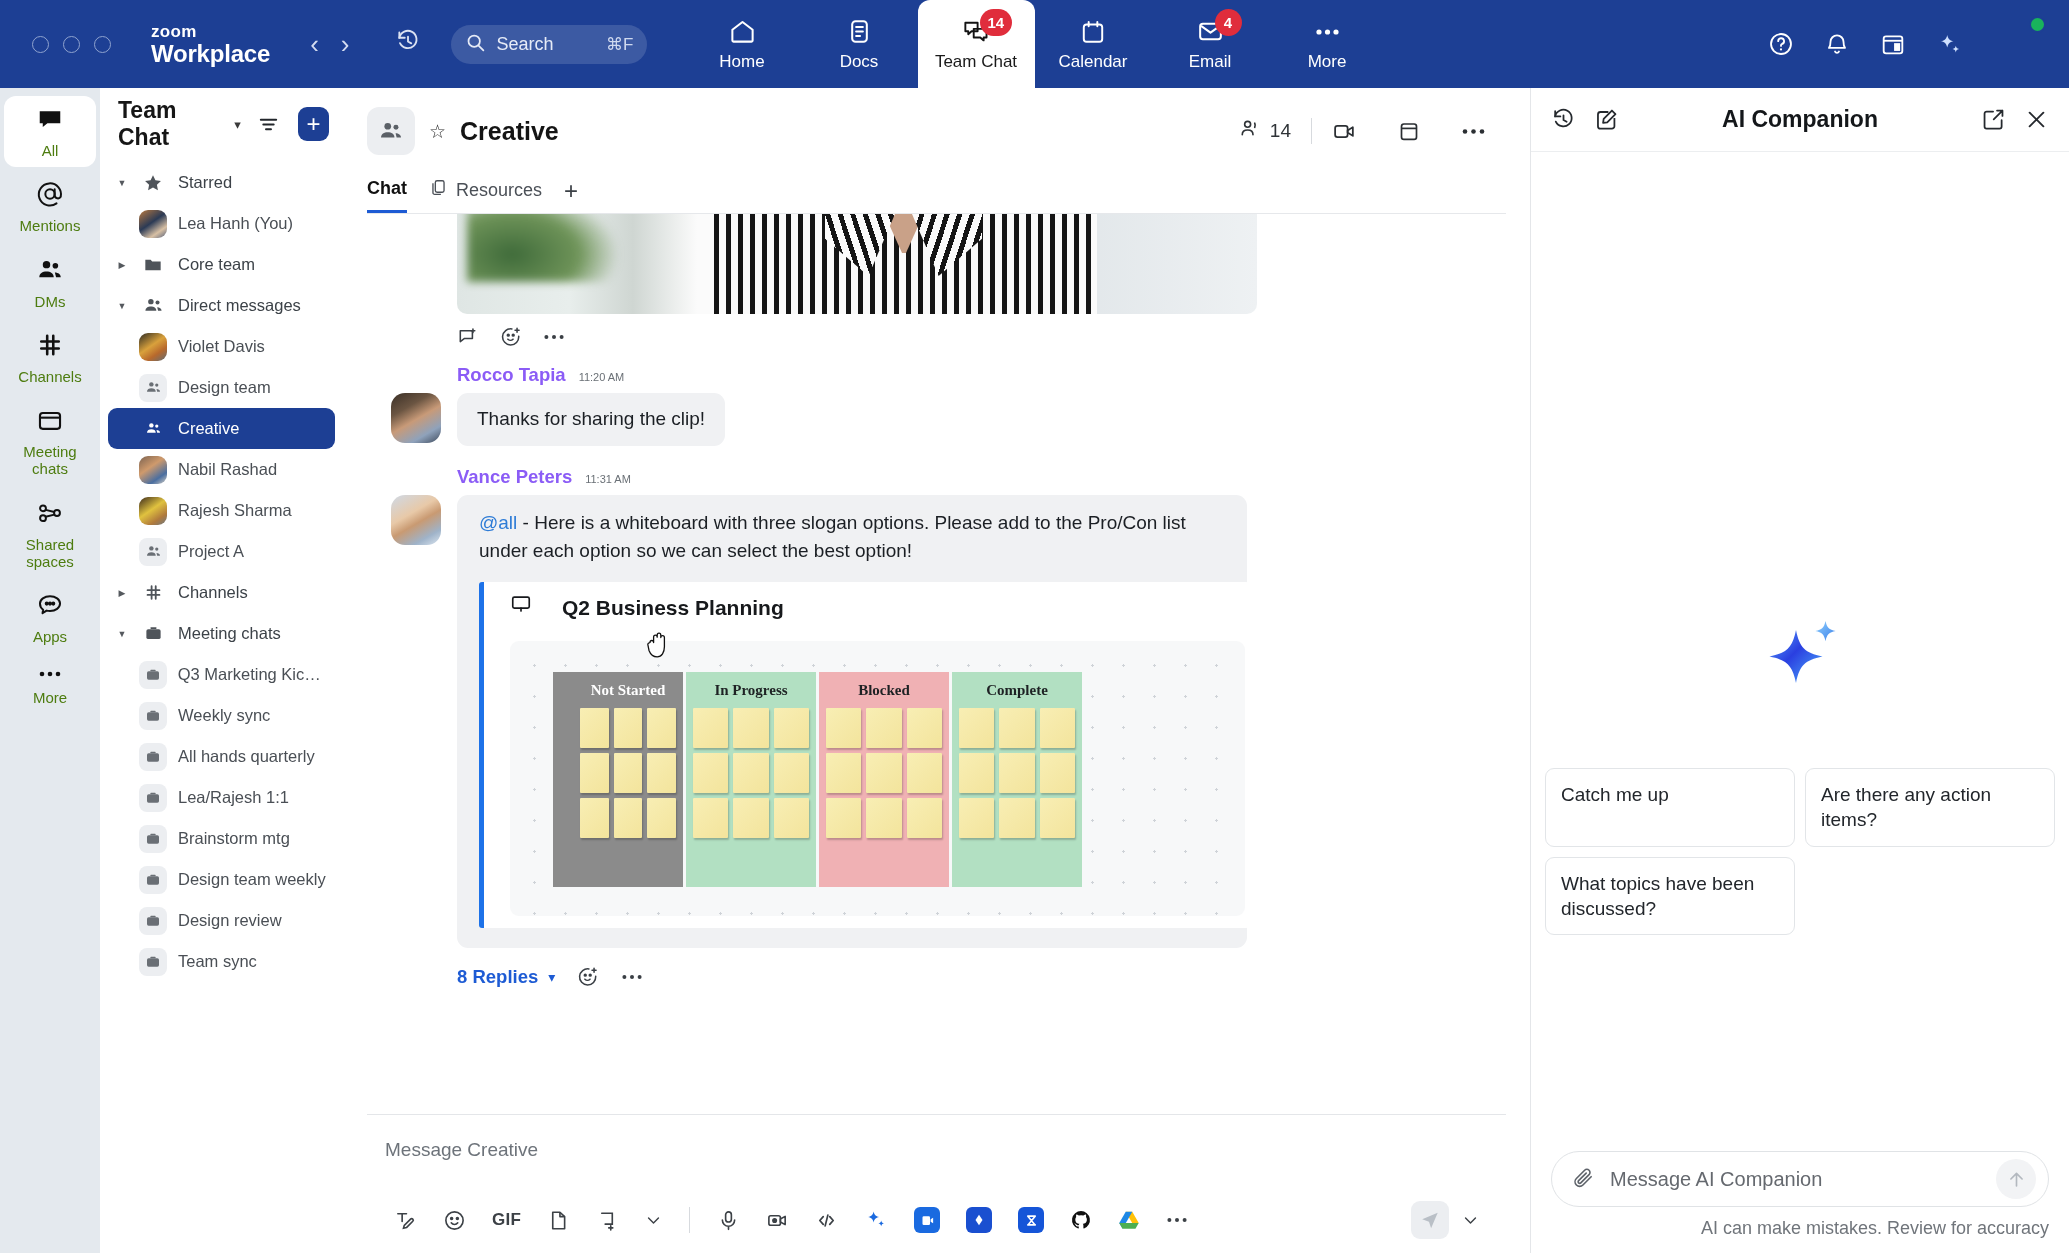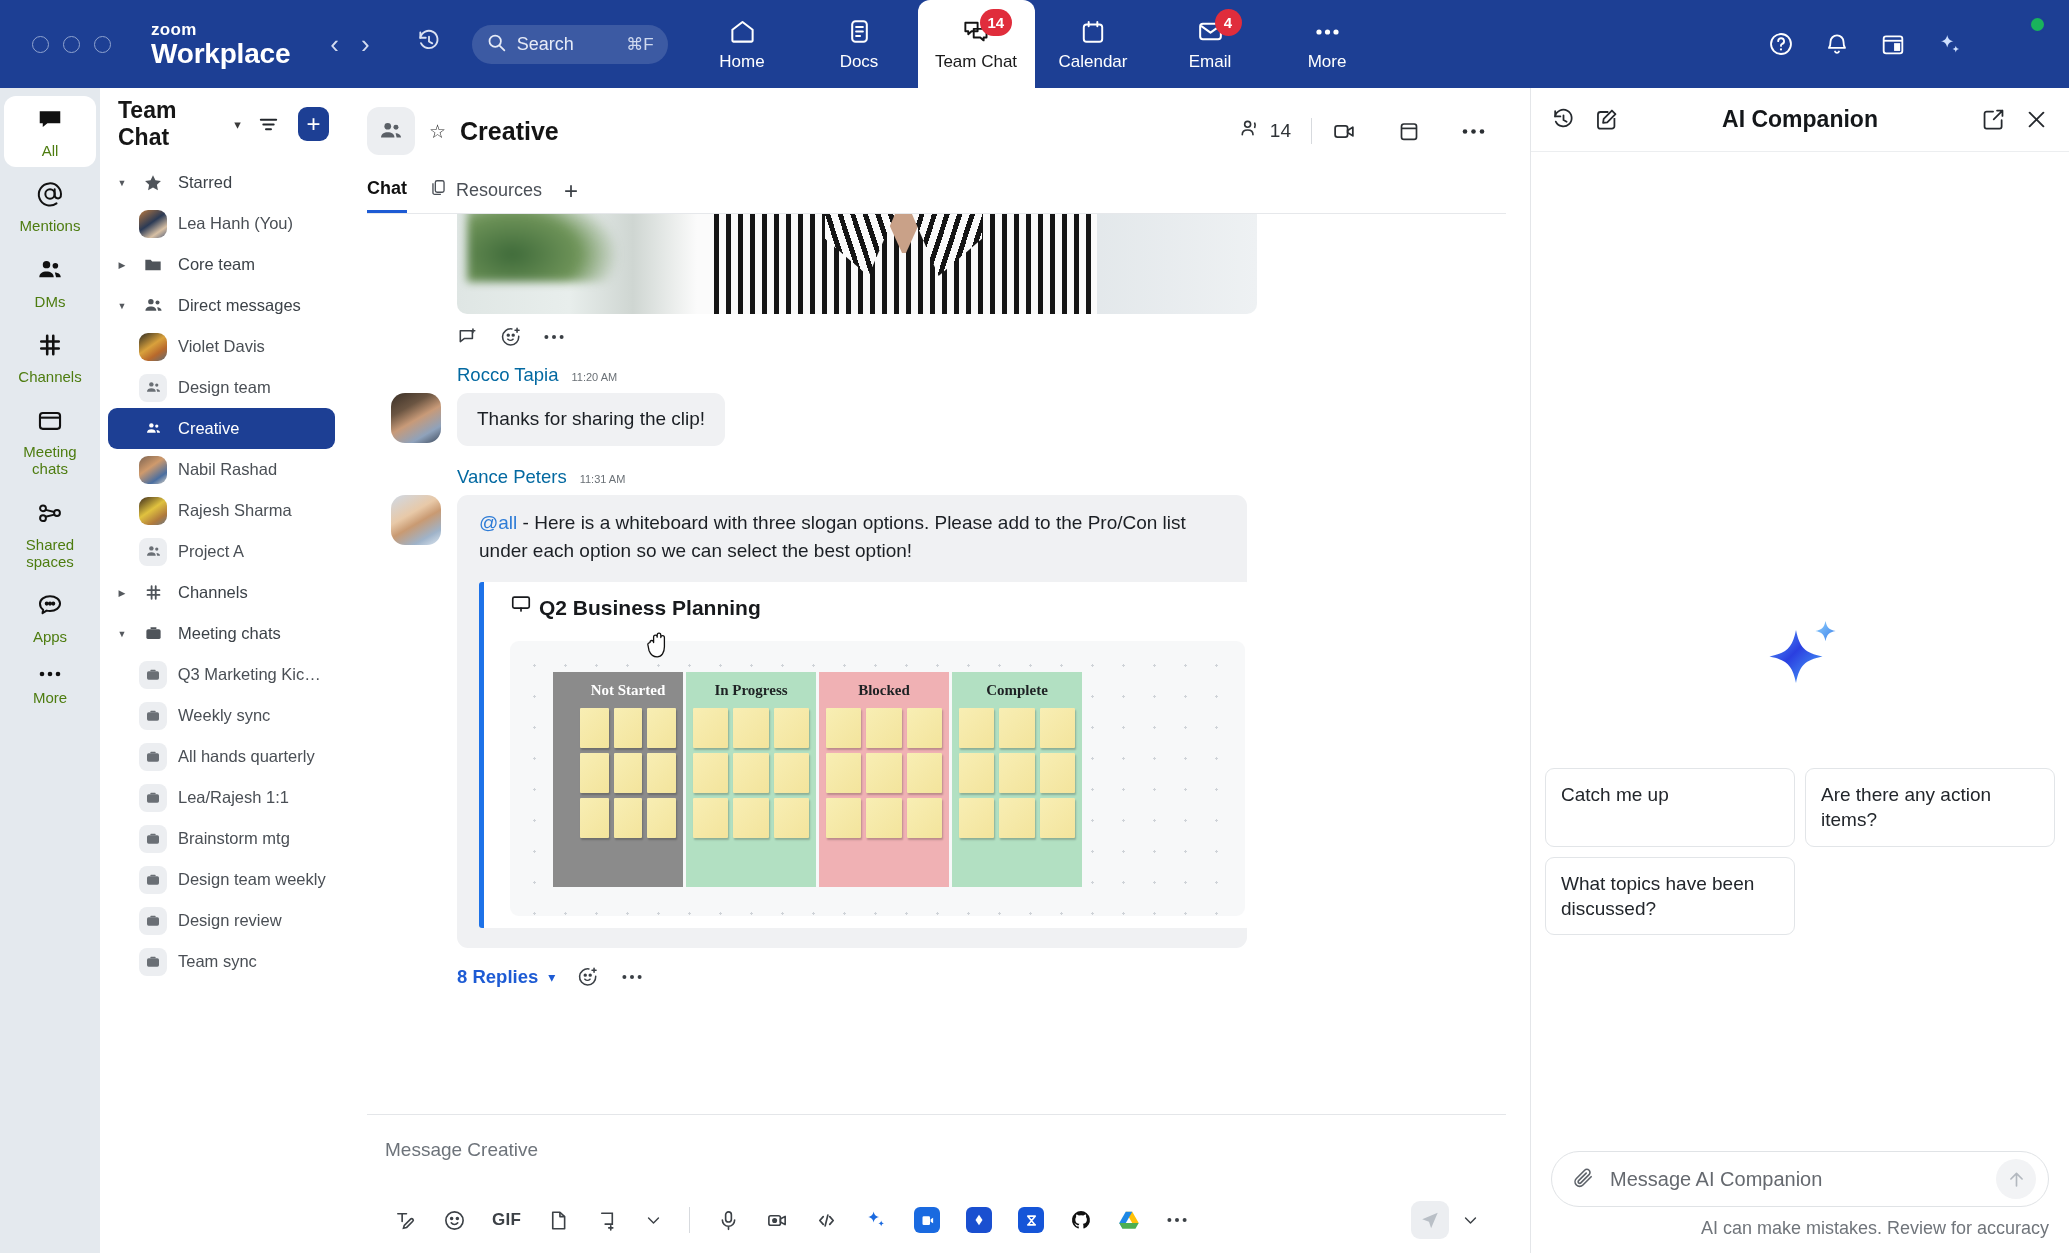--- a/index.html
+++ b/index.html
@@ -13,21 +13,21 @@
 
   
   .titlebar {
     position: absolute; top: 0; left: 0; width: 2069px; height: 88px;
     background: #1d3f94; display: flex; align-items: center;
   }
   .traffic { display: flex; gap: 14px; margin-left: 32px; }
   .tl { width: 17px; height: 17px; border-radius: 50%; border: 1.7px solid #8fa3cf; }
   .brand { margin-left: 40px; line-height: 1; }
   .brand .zoomword { font-size: 17px; font-weight: 700; color: #fff; letter-spacing: .3px; }
-  .brand .wp { font-size: 28px; font-weight: 700; color: #fff; letter-spacing: -.2px; margin-top: 2px; }
+  .brand .wp { font-size: 24px; font-weight: 700; color: #fff; letter-spacing: -.2px; margin-top: 2px; }
   .navarrows { display: flex; align-items: center; gap: 22px; margin-left: 40px; color: #d4dcf0; }
   .navarrows span { font-size: 26px; cursor: pointer; }
   .histicon { margin-left: 24px; }
   .searchbox {
     margin-left: 30px; width: 196px; height: 39px; border-radius: 20px;
     background: rgba(255,255,255,0.14); display: flex; align-items: center;
     padding: 0 14px; gap: 10px; color: #e6ebf7;
   }
   .searchbox .sb-label { font-size: 18px; flex: 1; }
   .searchbox .sb-kbd { font-size: 17px; color: #cfd9ef; }
@@ -155,39 +155,39 @@
   .photo .collarR {
     position: absolute; left: 455px; top: 0; width: 70px; height: 62px;
     background: repeating-linear-gradient(108deg,#fbfbfb 0 7px,#151515 7px 12px);
     clip-path: polygon(0 0, 100% 0, 100% 40%, 38% 100%);
   }
   .rxbar { display: flex; align-items: center; gap: 21px; margin-left: 90px; padding: 12px 0 16px; color: #3a3f45; }
   .rxbar .rx { cursor: pointer; display: flex; }
 
   .msg { display: flex; flex-direction: column; margin-bottom: 8px; }
   .msg-meta { margin-left: 90px; display: flex; align-items: baseline; gap: 13px; margin-bottom: 7px; }
-  .msg-author { font-size: 18.5px; color: #0369a1; font-weight: 400; }
+  .msg-author { font-size: 18.5px; color: #8b5cf6; font-weight: 700; }
   .msg-time { font-size: 11px; color: #6a7076; }
   .msg-body { display: flex; gap: 16px; align-items: flex-start; }
   .msg-ava { width: 50px; height: 50px; border-radius: 14px; margin-left: 24px; flex: 0 0 50px; overflow: hidden; }
   .mav-rocco { background: linear-gradient(150deg,#3a2f26 0%, #6b5542 30%, #c89a78 52%, #8fa2bb 78%, #3e4a5c 100%); }
   .mav-vance { background: linear-gradient(150deg,#cfd9e6 0%, #e8c9a8 38%, #c99a72 55%, #9fb3c9 80%, #dce6f0 100%); }
   .bubble {
     background: #f0f1f3; border-radius: 11px; padding: 12px 20px;
     font-size: 19px; color: #1b1f24; line-height: 1.5;
   }
   .bubble.wide { width: 790px; padding: 14px 22px 20px; }
   .mention { color: #2e7cd6; }
 
   
   .wb-card {
     margin-top: 16px; border-left: 5px solid #1d72e8; background: #fff;
     border-radius: 3px; padding: 10px 0 12px 26px; width: 770px;
   }
-  .wb-title { display: flex; align-items: center; gap: 7px; font-size: 21px; font-weight: 700; color: #17191c; }
+  .wb-title { display: flex; align-items: center; gap: 30px; font-size: 21px; font-weight: 700; color: #17191c; }
   .wb-canvas {
     margin-top: 18px; width: 735px; height: 275px; border-radius: 9px; background: #f7f8f9;
     background-image: radial-gradient(#cfd3d8 1.3px, transparent 1.4px);
     background-size: 31px 31px; background-position: 9px 9px;
     position: relative; overflow: hidden;
   }
   .wb-cols { position: absolute; left: 43px; top: 31px; display: flex; gap: 3px; }
   .wb-col { width: 130px; height: 215px; padding-top: 7px; }
   .wb-col.notstarted { background: #8b8b8b; padding-left: 20px; }
   .wb-col.inprogress { background: #b2e0c2; }

